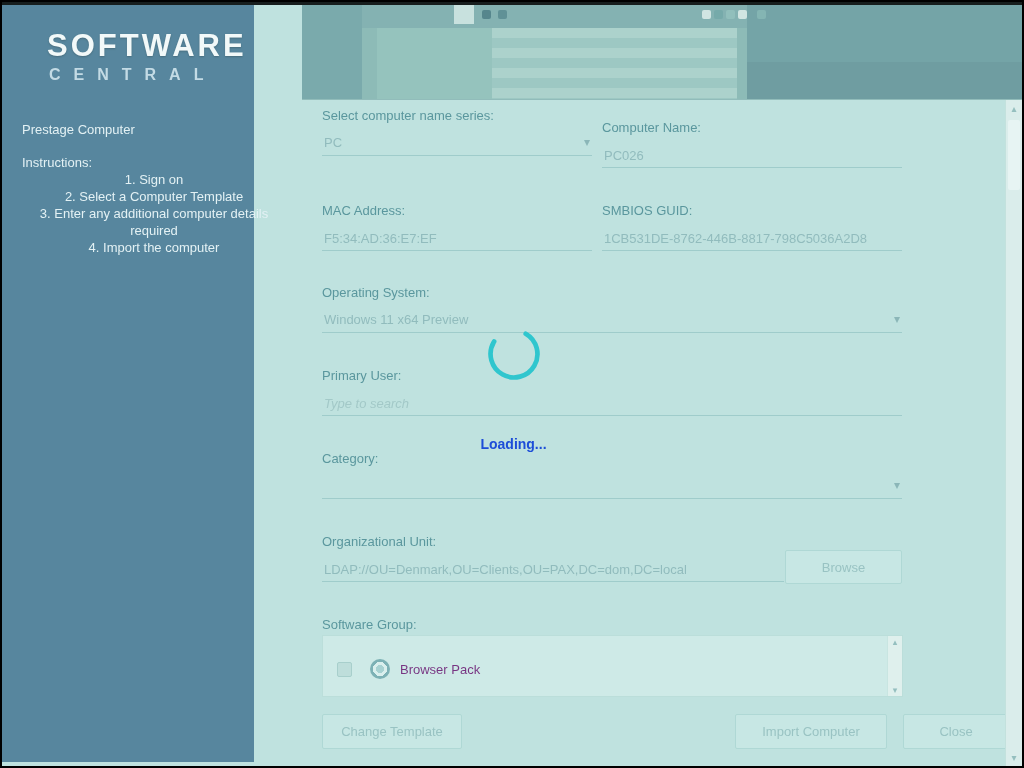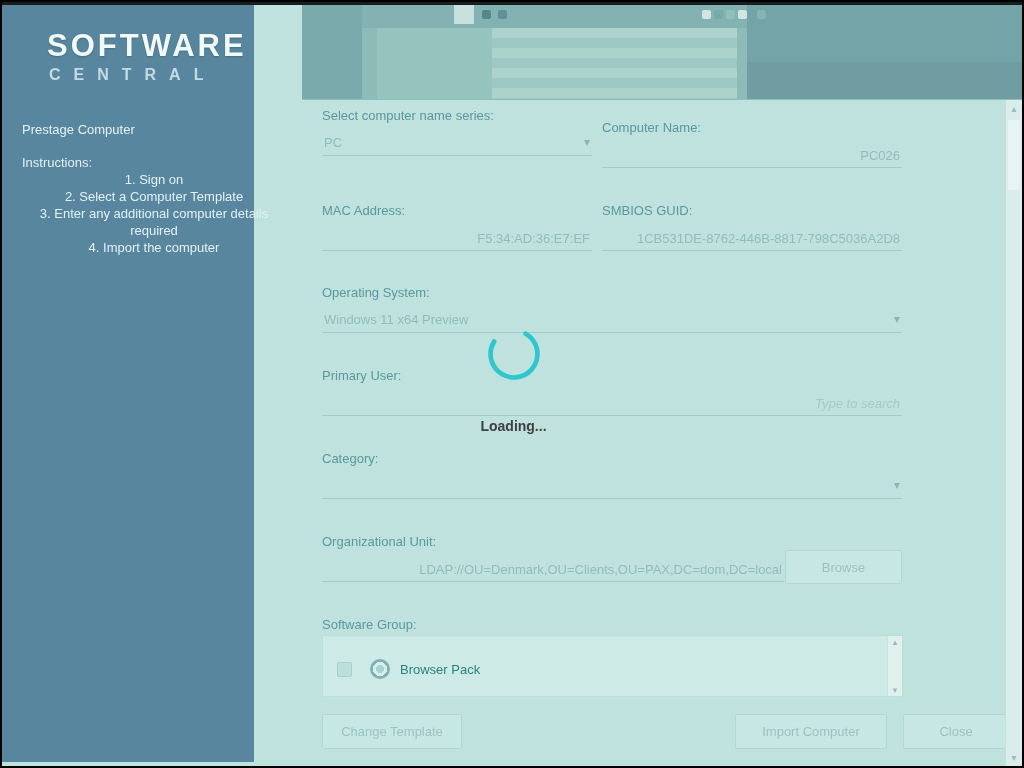--- a/index.html
+++ b/index.html
@@ -38,38 +38,38 @@
   .d5 { left:424px; top:8px; background:#8fbcb8; }
   .d6 { left:436px; top:8px; background:#d9e8e5; }
   .d7 { left:455px; top:8px; background:#7fb0ae; }
 
   
   .form-area { position:absolute; left:0; top:98px; right:0; bottom:0; background:#c4e5e1; }
   .field { position:absolute; }
   .flabel { font-size:13px; color:#4f8d95; height:16px; }
   .finput { display:block; width:100%; margin-top:8px; height:24px; background:transparent; border:none;
             border-bottom:1px solid #9fcbca; color:#8fb8ba; font-size:13px; font-family:"Liberation Sans",sans-serif;
-            outline:none; padding:0 2px;text-align:right; }
+            outline:none; padding:0 2px; }
   .finput::placeholder { color:#a3c7c6; font-style:italic; }
   .dropdown { position:relative; margin-top:8px; height:24px; border-bottom:1px solid #9fcbca; }
   .dval { position:absolute; left:2px; top:3px; font-size:13px; color:#8fb8ba; }
   .chev { position:absolute; right:2px; top:3px; font-size:12px; color:#87b2b4; }
 
   .btn { position:absolute; background:#cdebe7; border:1px solid #b2d9d5; border-radius:2px;
          color:#98c0c0; font-size:13px; font-family:"Liberation Sans",sans-serif; cursor:pointer; }
   .browse-btn { right:0; top:16px; width:117px; height:34px; }
 
   
   .listbox { position:absolute; left:20px; top:535px; width:581px; height:62px; background:#d6eeea;
              border:1px solid #bfe0db; }
   .lb-item { position:absolute; left:0; top:18px; height:30px; width:100%; display:flex; align-items:center; }
   .lb-check { width:15px; height:15px; margin-left:14px; background:#c3e0dc; border:1px solid #a9cfcb; border-radius:2px; }
   .chrome-ico { width:20px; height:20px; margin-left:18px; border-radius:50%;
                 background:radial-gradient(circle,#a8d2d2 0 4px,#e2f4f1 4px 7px,#76acb0 7px 10px); }
-  .lb-label { margin-left:10px; font-size:13px; color:#0f766e; }
+  .lb-label { margin-left:10px; font-size:13px; color:#701a75; }
   .lb-scroll { position:absolute; right:0; top:0; bottom:0; width:15px; background:#e9f5f2; border-left:1px solid #cfe8e3; }
   .lb-scroll .arr { position:absolute; left:0; width:100%; text-align:center; font-size:9px; color:#93bcbc; }
   .lb-scroll .arr.down { bottom:1px; }
   .lb-scroll .arr.up { top:1px; }
 
   
   .btn-change { left:20px; top:614px; width:140px; height:35px; }
   .btn-import { left:433px; top:614px; width:152px; height:35px; }
   .btn-close  { left:601px; top:614px; width:106px; height:35px; }
 
@@ -78,21 +78,21 @@
   .content-scrollbar .arr { position:absolute; left:0; width:100%; text-align:center; font-size:10px; color:#93bcbc; }
   .content-scrollbar .arr.up { top:3px; }
   .content-scrollbar .arr.down { bottom:3px; }
   .content-scrollbar .thumb { position:absolute; left:2px; top:20px; width:12px; height:70px; background:#f3faf8; border-radius:2px; }
 
   
   .loading-overlay { position:absolute; inset:0; background:rgba(160,216,210,0.14); z-index:10; }
   .loading-box { position:absolute; left:449px; top:322px; width:125px; text-align:center; }
   .spinner { display:inline-block; animation:spin 1.1s linear infinite; }
   @keyframes spin { from { transform:rotate(0deg);} to { transform:rotate(360deg);} }
-  .loading-text { margin-top:30px; font-size:14px; font-weight:600; color:#404040; }
+  .loading-text { margin-top:48px; font-size:14px; font-weight:600; color:#1d4ed8; }
 </style>
 </head>
 <body>
 
 <div class="page">
   <div class="topbar"></div>
 
   <aside class="sidebar">
     <div class="logo">
       <div class="logo-line1">SOFTWARE</div>

